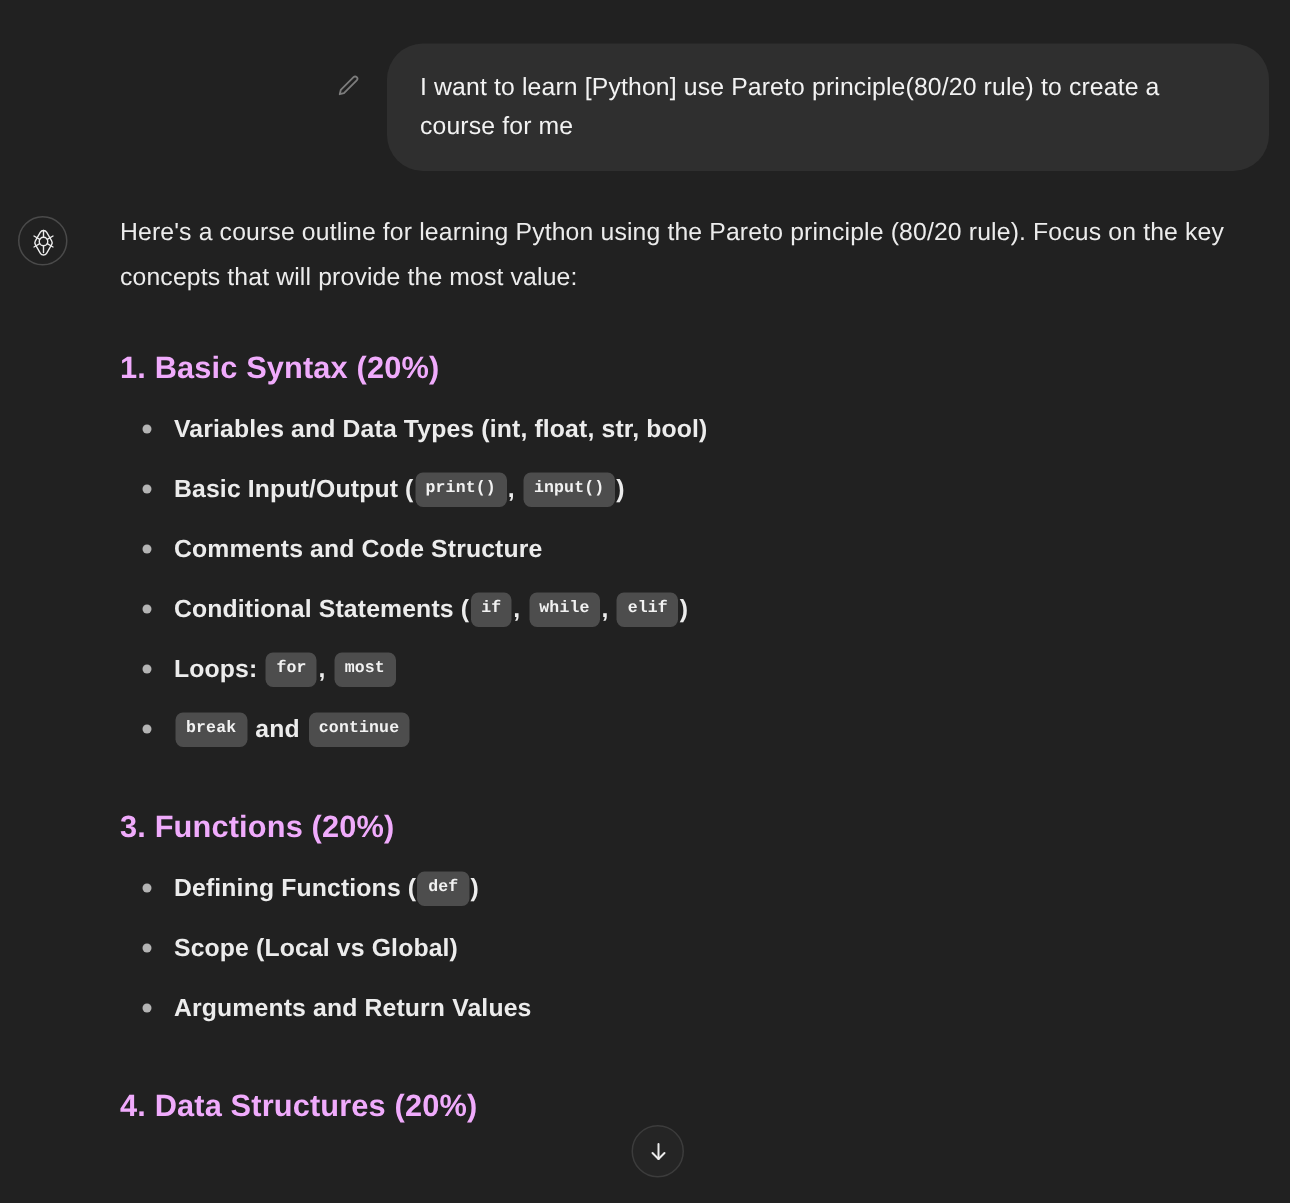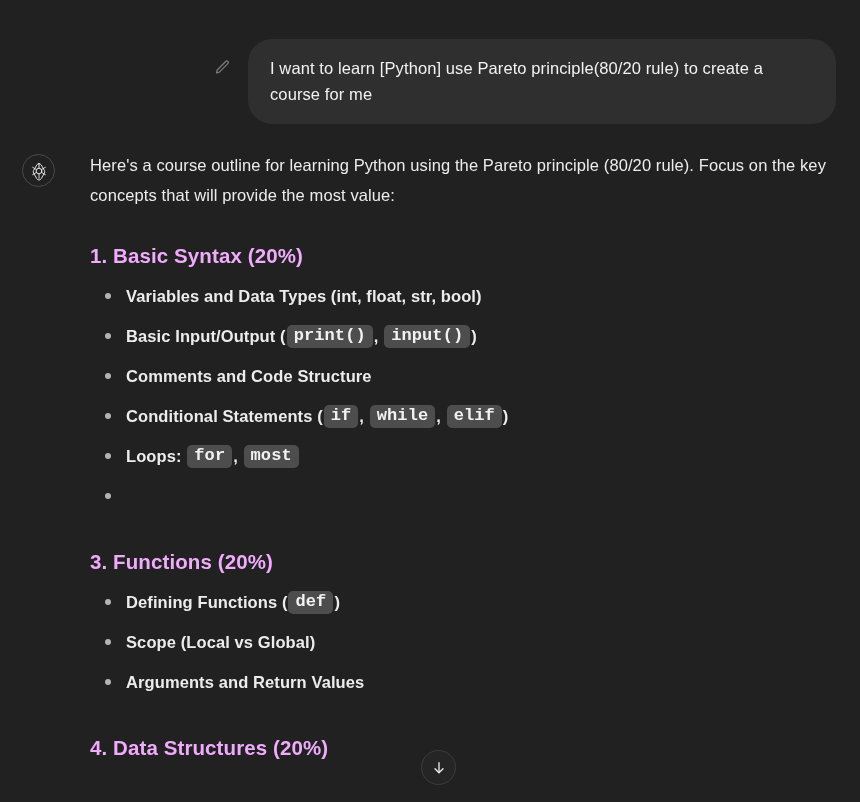--- a/index.html
+++ b/index.html
@@ -14,21 +14,21 @@
     background: #212121;
     font-family: "Liberation Sans", sans-serif;
     color: #ececec;
     position: relative;
   }
 
   .chat-root {
     position: relative;
     width: 860px;
     height: 718px;
-    padding: 14px;
+    padding: 4px;
   }
 
   
   .user-turn {
     display: flex;
     align-items: flex-start;
     justify-content: flex-end;
     padding: 25px 10px 0 0;
   }
 
@@ -132,21 +132,21 @@
     align-items: center;
     flex-wrap: wrap;
     font-weight: bold;
   }
 
   code.chip {
     background: #4d4d4d;
     border-radius: 5px;
     padding: 2px 7px 3px 7px;
     font-family: "Liberation Mono", monospace;
-    font-size: 17px;
+    font-size: 11px;
     color: #f2f2f2;
     line-height: 18px;
     display: inline-block;
     vertical-align: middle;
     margin: 0 1px;
   }
 
   .txt { white-space: pre; }
 
   
@@ -238,20 +238,25 @@
           <span class="dot"></span>
           <span class="line-content">
               <span class="txt">Loops: </span>
               <code class="chip">for</code>
               <span class="txt">, </span>
               <code class="chip">most</code>
             </span>
         </li>
         <li>
           <span class="dot"></span>
+          <span class="line-content">
+              <code class="chip">break</code>
+              <span class="txt"> and </span>
+              <code class="chip">continue</code>
+            </span>
         </li>
       </ul>
 
       <div class="section-heading">3. Functions (20%)</div>
       <ul class="bullets">
         <li>
           <span class="dot"></span>
           <span class="line-content">
               <span class="txt">Defining Functions (</span>
               <code class="chip">def</code>

